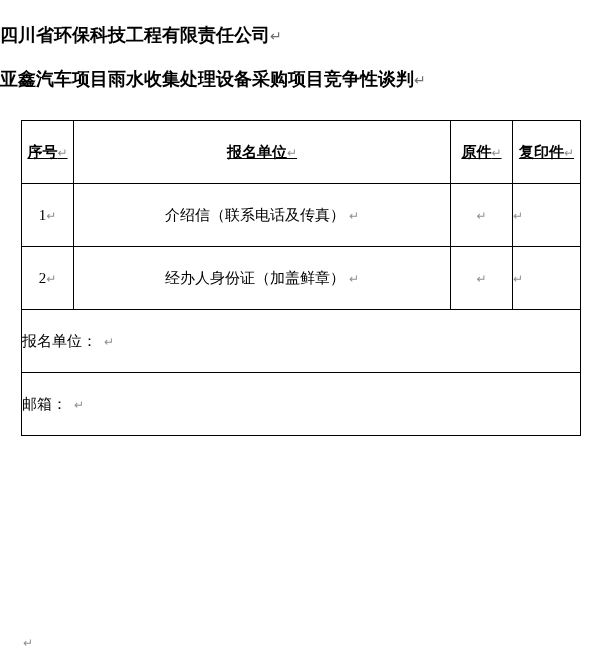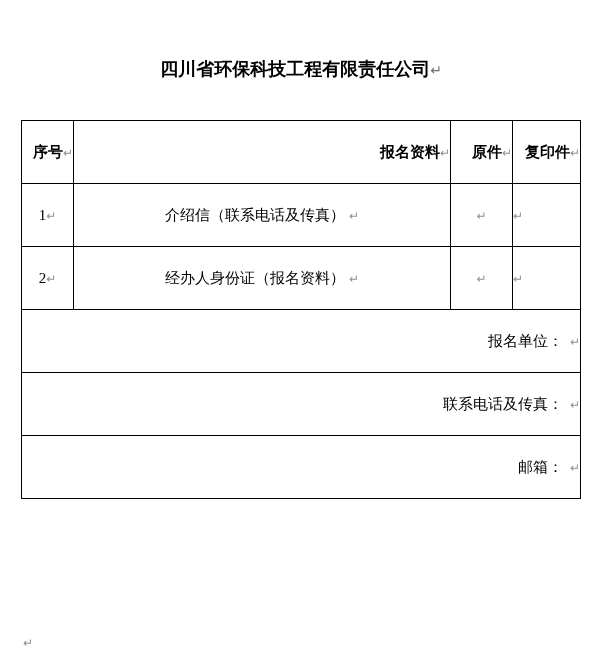--- a/index.html
+++ b/index.html
@@ -12,28 +12,26 @@
     width: 602px;
     height: 655px;
     background: #ffffff;
     overflow: hidden;
     color: #000000;
   }
   .title {
     position: absolute;
     left: 0;
     right: 0;
-    text-align: center;
     font-family: "Liberation Sans", sans-serif;
     font-weight: bold;
     font-size: 18px;
     line-height: 20px;
     color: #000000;
     white-space: nowrap;
-    margin-top: 34px;
   }
   .title-company { top: 25px; }
   .title-project { top: 69px; }
 
   .pmark {
     font-family: "Liberation Sans", sans-serif;
     font-weight: normal;
     font-size: 12px;
     color: #8f8f8f;
     vertical-align: baseline;
@@ -53,78 +51,79 @@
     font-family: "Liberation Serif", serif;
     font-size: 15px;
     color: #000000;
     padding: 0;
     height: 62px;
     vertical-align: middle;
     overflow: hidden;
   }
   table.form th {
     font-weight: bold;
-    text-align: right;
+    text-align: center;
+    text-decoration: underline;
   }
   td.c { text-align: center; }
   td.l { text-align: left; padding-left: 5px; }
-  td.field { text-align: right; padding-left: 10px; }
+  td.field { text-align: left; padding-left: 10px; }
   .gap2 { margin-left: 4px; }
   .gap6 { margin-left: 7px; }
 
   .after-table-mark {
     position: absolute;
     left: 23px;
     top: 633px;
   }
 </style>
 </head>
 <body>
 
 <div class="page">
 
   <div class="title title-company">
     <span>四川省环保科技工程有限责任公司</span><span class="pmark">↵</span>
   </div>
 
+  <div class="title title-project">
+    <span>亚鑫汽车项目雨水收集处理设备采购项目竞争性谈判</span><span class="pmark">↵</span>
+  </div>
 
   <table class="form">
     <colgroup>
       <col style="width:52px">
       <col style="width:377px">
       <col style="width:62px">
       <col style="width:68px">
     </colgroup>
     <tbody>
         <tr>
       <th><span>序号</span><span class="pmark">↵</span></th>
-      <th><span>报名资料</span><span class="pmark">↵</span></th>
+      <th><span>报名单位</span><span class="pmark">↵</span></th>
       <th><span>原件</span><span class="pmark">↵</span></th>
       <th><span>复印件</span><span class="pmark">↵</span></th>
     </tr>
 
     <tr>
       <td class="c"><span>1</span><span class="pmark">↵</span></td>
       <td class="c"><span>介绍信（联系电话及传真）</span><span class="pmark gap2">↵</span></td>
       <td class="c"><span class="pmark">↵</span></td>
       <td class="l"><span class="pmark">↵</span></td>
     </tr>
 
     <tr>
       <td class="c"><span>2</span><span class="pmark">↵</span></td>
-      <td class="c"><span>经办人身份证（报名资料）</span><span class="pmark gap2">↵</span></td>
+      <td class="c"><span>经办人身份证（加盖鲜章）</span><span class="pmark gap2">↵</span></td>
       <td class="c"><span class="pmark">↵</span></td>
       <td class="l"><span class="pmark">↵</span></td>
     </tr>
 
     <tr>
       <td class="field" colspan="4"><span>报名单位：</span><span class="pmark gap6">↵</span></td>
-    </tr>
-    <tr>
-      <td class="field" colspan="4"><span>联系电话及传真：</span><span class="pmark gap6">↵</span></td>
     </tr>
     <tr>
       <td class="field" colspan="4"><span>邮箱：</span><span class="pmark gap6">↵</span></td>
     </tr>
   </tbody>
     </table>
 
   <div class="after-table-mark">
     <span class="pmark">↵</span>
   </div>

